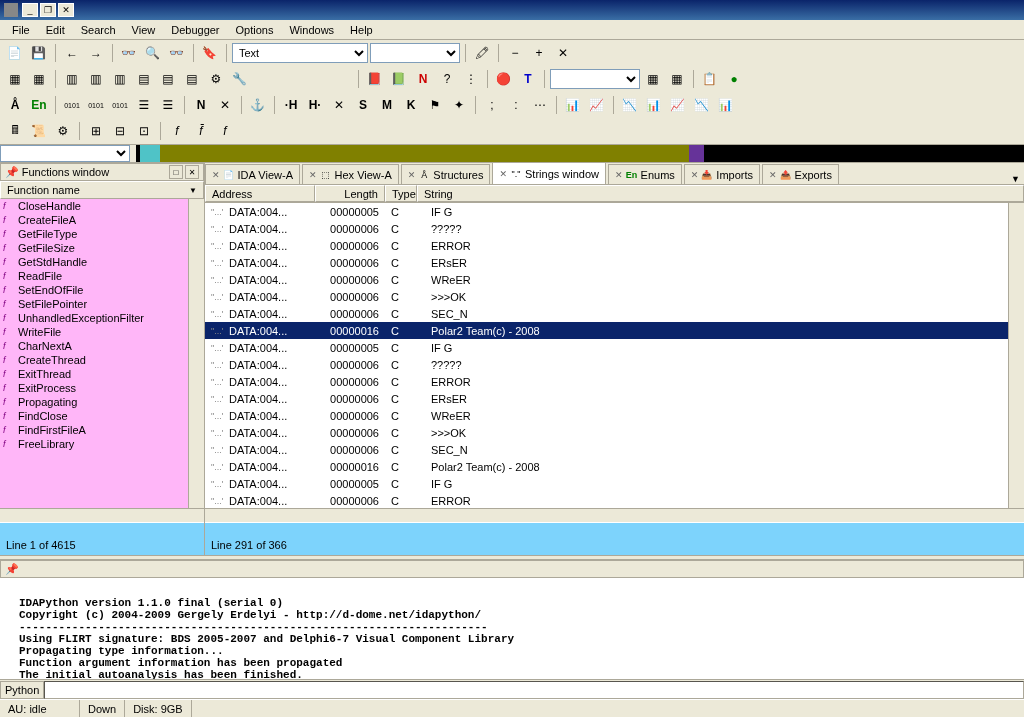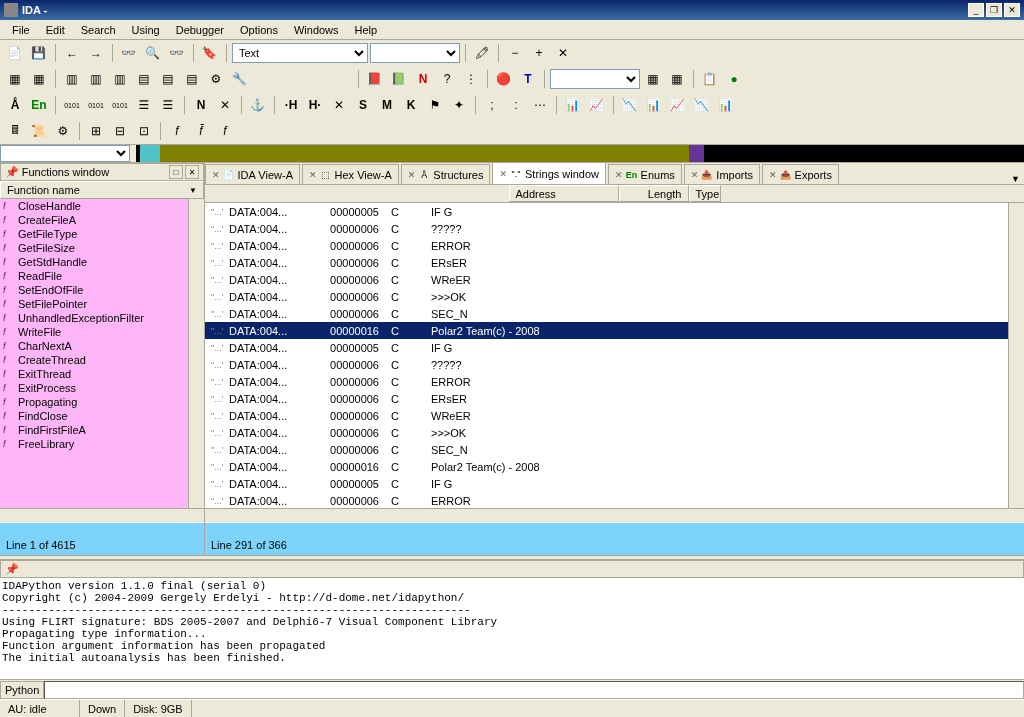--- a/index.html
+++ b/index.html
@@ -43,49 +43,48 @@
 .string-headers { display: flex; background: #ece9d8; border-bottom: 1px solid #aca899; height: 18px; justify-content: center; }
 .string-col-h { border-right: 1px solid #aca899; padding: 2px 6px; background: #ece9d8; border-top: 1px solid #fff; border-left: 1px solid #fff; border-bottom: 1px solid #aca899; }
 .string-rows { flex: 1; overflow-y: auto; position: relative; }
 .string-row { display: flex; height: 17px; align-items: center; cursor: pointer; }
 .string-row.selected { background: #0a246a; color: white; }
 .string-cell { padding: 0 6px; overflow: hidden; white-space: nowrap; }
 .str-icon { width: 18px; font-size: 9px; color: #888; }
 .status-left, .status-right { background: #7dd3fc; border-top: 1px solid #fff; padding: 16px 6px; height: 18px; }
 .splitter { height: 4px; background: #ece9d8; cursor: ns-resize; border-top: 1px solid #aca899; }
 .output-panel { height: 120px; display: flex; flex-direction: column; border-top: 1px solid #aca899; }
-.output-text { flex: 1; background: white; font-family: 'Courier New', monospace; font-size: 11px; padding: 2px; overflow: auto; white-space: pre; }
+.output-text { flex: 1; background: white; font-family: 'Courier New', monospace; font-size: 11px; padding: 19px; overflow: auto; white-space: pre; font-weight: bold; }
 .python-bar { height: 20px; display: flex; align-items: center; background: #ece9d8; border-top: 1px solid #aca899; }
 .python-label { padding: 2px 4px; border: 1px solid #aca899; background: #ece9d8; }
 .python-input { flex: 1; border: 1px inset #aca899; background: white; height: 18px; padding: 0 2px; }
 .statusbar { height: 18px; background: #ece9d8; border-top: 1px solid #fff; display: flex; align-items: center; }
 .status-seg { padding: 0 8px; border-right: 1px solid #aca899; height: 100%; display: flex; align-items: center; }
 .scrollbar-v { width: 16px; background: #ece9d8; border-left: 1px solid #aca899; }
 .scroll-row { display: flex; flex: 1; overflow: hidden; }
 .dropdown-arrow { font-size: 8px; }
 .tabs-end { margin-left: auto; padding: 0 4px; font-size: 9px; cursor: pointer; }
 </style>
 </head>
 <body>
 
 <div class="titlebar">
   <div class="titlebar-icon"></div>
-  <div class="titlebar-text">IDA -</div>
   <div class="win-btns">
     <div class="win-btn">_</div>
     <div class="win-btn">❐</div>
     <div class="win-btn">✕</div>
   </div>
 </div>
 
 <div class="menubar" id="menubar">
     <div class="menu-item">File</div>
     <div class="menu-item">Edit</div>
     <div class="menu-item">Search</div>
-    <div class="menu-item">Using</div>
+    <div class="menu-item">View</div>
     <div class="menu-item">Debugger</div>
     <div class="menu-item">Options</div>
     <div class="menu-item">Windows</div>
     <div class="menu-item">Help</div>
   </div>
 
 <div class="toolbar-area">
   <div class="toolbar-row">
     <div class="tb-btn">📄</div>
     <div class="tb-btn">💾</div>
@@ -330,20 +329,21 @@
           <span class="tab-icon">📤</span>
           <span>Exports</span>
         </div>
         <div class="tabs-end">▼</div>
       </div>
     <div class="strings-view">
       <div class="string-headers">
         <div class="string-col-h" style="width:110px">Address</div>
         <div class="string-col-h" style="width:70px;text-align:right">Length</div>
         <div class="string-col-h" style="width:32px">Type</div>
+        <div class="string-col-h" style="flex:1">String</div>
       </div>
       <div class="scroll-row">
         <div class="string-rows" id="string-rows">
             <div class="string-row">
               <div class="string-cell str-icon">"..."</div>
               <div class="string-cell" style="width:92px">DATA:004...</div>
               <div class="string-cell" style="width:70px;text-align:right">00000005</div>
               <div class="string-cell" style="width:40px">C</div>
               <div class="string-cell" style="flex:1">IF G</div>
             </div>

